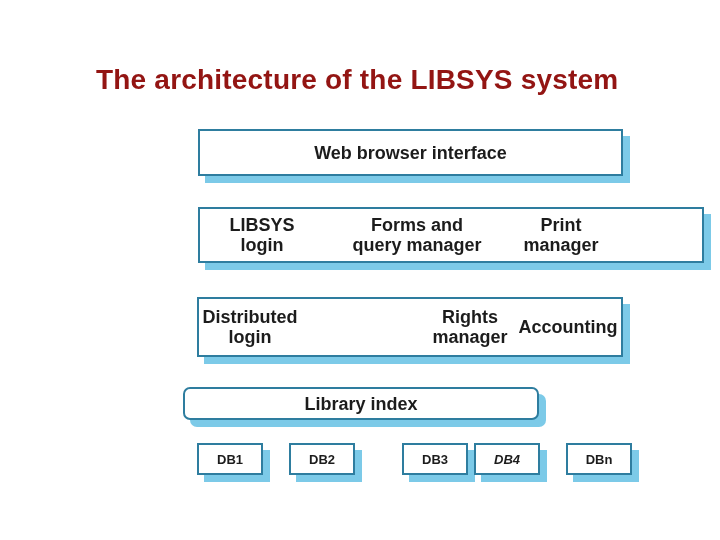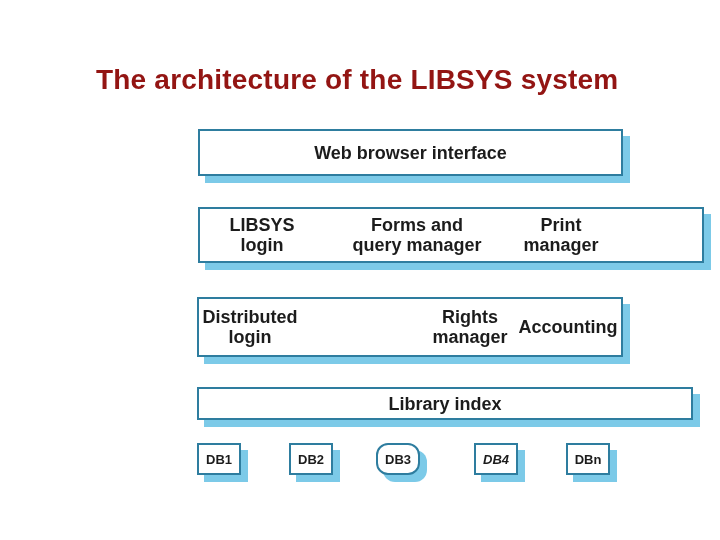--- a/index.html
+++ b/index.html
@@ -33,25 +33,25 @@
     border: 2px solid var(--box-border, #2e7d9f);
     box-shadow: 7px 7px 0 0 var(--box-shadow, #7ccae8);
     box-sizing: border-box;
     color: var(--label, #1c1c1c);
     font-size: 18px;
     font-weight: bold;
   }
   .box.web      { left: 158px; top: 129px; width: 425px; height: 47px; }
   .box.managers { left: 158px; top: 207px; width: 506px; height: 56px; }
   .box.services { left: 157px; top: 297px; width: 426px; height: 60px; }
-  .box.index    { left: 157px; top: 387px; width: 496px; height: 33px; }
-  .box.db       { top: 443px; width: 44px; height: 32px; font-size: 13px; }
+  .box.index    { left: 143px; top: 387px; width: 356px; height: 33px; border-radius: 7px; }
+  .box.db       { top: 443px; width: 66px; height: 32px; font-size: 13px; }
   .db1 { left: 157px; }
   .db2 { left: 249px; }
-  .db3 { left: 336px; border-radius: 12px; }
+  .db3 { left: 362px; }
   .db4 { left: 434px; font-style: italic; }
   .db5 { left: 526px; }
   .center-lbl {
     position: absolute;
     left: 50%;
     top: 50%;
     transform: translate(-50%, -50%);
     white-space: nowrap;
     text-align: center;
   }

